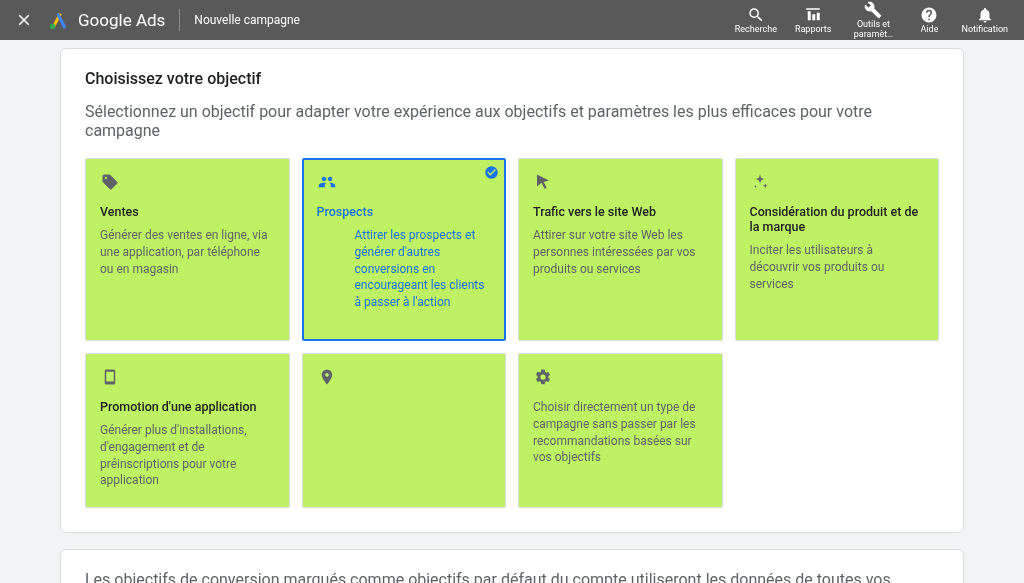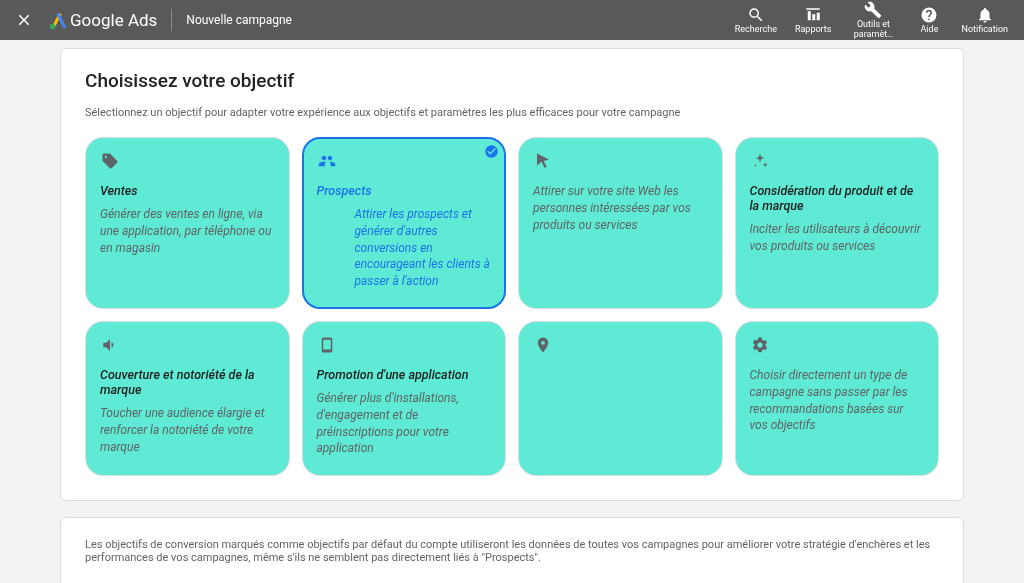--- a/index.html
+++ b/index.html
@@ -1,35 +1,35 @@
 <!DOCTYPE html>
 <html><head>
 <meta charset="utf-8">
 <style>
 * { box-sizing: border-box; margin: 0; padding: 0; }
 body { font-family: -apple-system, BlinkMacSystemFont, "Segoe UI", Roboto, Arial, sans-serif; background: #f1f3f4; color: #3c4043; font-size: 13px; }
 .header { background: #595959; color: #fff; height: 40px; display: flex; align-items: center; padding: 0 8px; }
 .close-btn { width: 32px; height: 32px; display: flex; align-items: center; justify-content: center; cursor: pointer; }
 .close-btn svg { width: 18px; height: 18px; fill: #fff; }
-.logo { display: flex; align-items: center; margin-left: 8px; }
+.logo { display: flex; align-items: center; margin-left: 8px; gap: 8px; }
 .brand { font-size: 17px; color: #fff; font-weight: 400; }
 .divider { width: 1px; height: 22px; background: rgba(255,255,255,0.3); margin: 0 14px; }
 .title { font-size: 12px; color: #fff; font-weight: 400; }
 .spacer { flex: 1; }
 .toolbar { display: flex; gap: 2px; }
 .tool-item { display: flex; flex-direction: column; align-items: center; justify-content: center; padding: 15px 8px; cursor: pointer; min-width: 44px; }
 .tool-item svg { width: 18px; height: 18px; fill: #fff; }
 .tool-item span { font-size: 9px; color: #fff; margin-top: 1px; text-align: center; line-height: 1.1; max-width: 48px; overflow: hidden; }
 .container { max-width: 920px; margin: 8px auto 0; padding: 0 8px 24px; }
 .card { background: #fff; border-radius: 6px; border: 1px solid #dadce0; margin-bottom: 16px; padding: 20px 24px 24px; }
-.card-title { font-size: 19px; font-weight: 500; color: #202124; margin-bottom: 14px; }
-.card-sub { font-size: 11px; color: #5f6368; margin-bottom: 18px; }
+.card-title { font-size: 16px; font-weight: 500; color: #202124; margin-bottom: 14px; }
+.card-sub { font-size: 16px; color: #5f6368; margin-bottom: 18px; }
 .grid { display: grid; grid-template-columns: repeat(4, 1fr); gap: 12px; }
-.objective { border: 1px solid #dadce0; border-radius: 18px; padding: 14px 14px 18px; cursor: pointer; position: relative; background: #5eead4; min-height: 108px; font-style: italic; }
-.objective.selected { border: 2px solid #1a73e8; padding: 13px 13px 17px; }
+.objective { border: 1px solid #dadce0; border-radius: 2px; padding: 14px 14px 18px; cursor: pointer; position: relative; background: #bef264; min-height: 108px; }
+.objective.selected { border: 2px solid #1a73e8; padding: 13px 13px 28px; }
 .objective .check { position: absolute; top: 5px; right: 5px; }
 .objective .check svg { width: 15px; height: 15px; fill: #1a73e8; }
 .objective .ico { margin-bottom: 10px; }
 .objective .ico svg { width: 20px; height: 18px; fill: #5f6368; }
 .objective.selected .ico svg { fill: #1a73e8; }
 .objective .o-title { font-size: 12.5px; font-weight: 500; color: #202124; margin-bottom: 8px; }
 .objective.selected .o-title { color: #1a73e8; }
 .objective .o-desc { font-size: 12px; color: #5f6368; line-height: 1.4; }
 .objective.selected .o-desc { color: #1a73e8; margin-left: 38px; }
 </style>
@@ -166,38 +166,32 @@
         <div class="ico"><svg>
               <use href="#i-people"></use>
             </svg></div>
         <div class="o-title">Prospects</div>
         <div class="o-desc">Attirer les prospects et générer d'autres conversions en encourageant les clients à passer à l'action</div>
       </div>
       <div class="objective">
         <div class="ico"><svg>
               <use href="#i-cursor"></use>
             </svg></div>
+        <div class="o-title">Trafic vers le site Web</div>
         <div class="o-desc">Attirer sur votre site Web les personnes intéressées par vos produits ou services</div>
       </div>
       <div class="objective">
         <div class="ico"><svg>
               <use href="#i-sparkle"></use>
             </svg></div>
         <div class="o-title">Considération du produit et de la marque</div>
         <div class="o-desc">Inciter les utilisateurs à découvrir vos produits ou services</div>
       </div>
       <div class="objective">
         <div class="ico"><svg>
-              <use href="#i-speaker"></use>
-            </svg></div>
-        <div class="o-title">Couverture et notoriété de la marque</div>
-        <div class="o-desc">Toucher une audience élargie et renforcer la notoriété de votre marque</div>
-      </div>
-      <div class="objective">
-        <div class="ico"><svg>
               <use href="#i-phone"></use>
             </svg></div>
         <div class="o-title">Promotion d'une application</div>
         <div class="o-desc">Générer plus d'installations, d'engagement et de préinscriptions pour votre application</div>
       </div>
       <div class="objective">
         <div class="ico"><svg>
               <use href="#i-pin"></use>
             </svg></div>
       </div>

